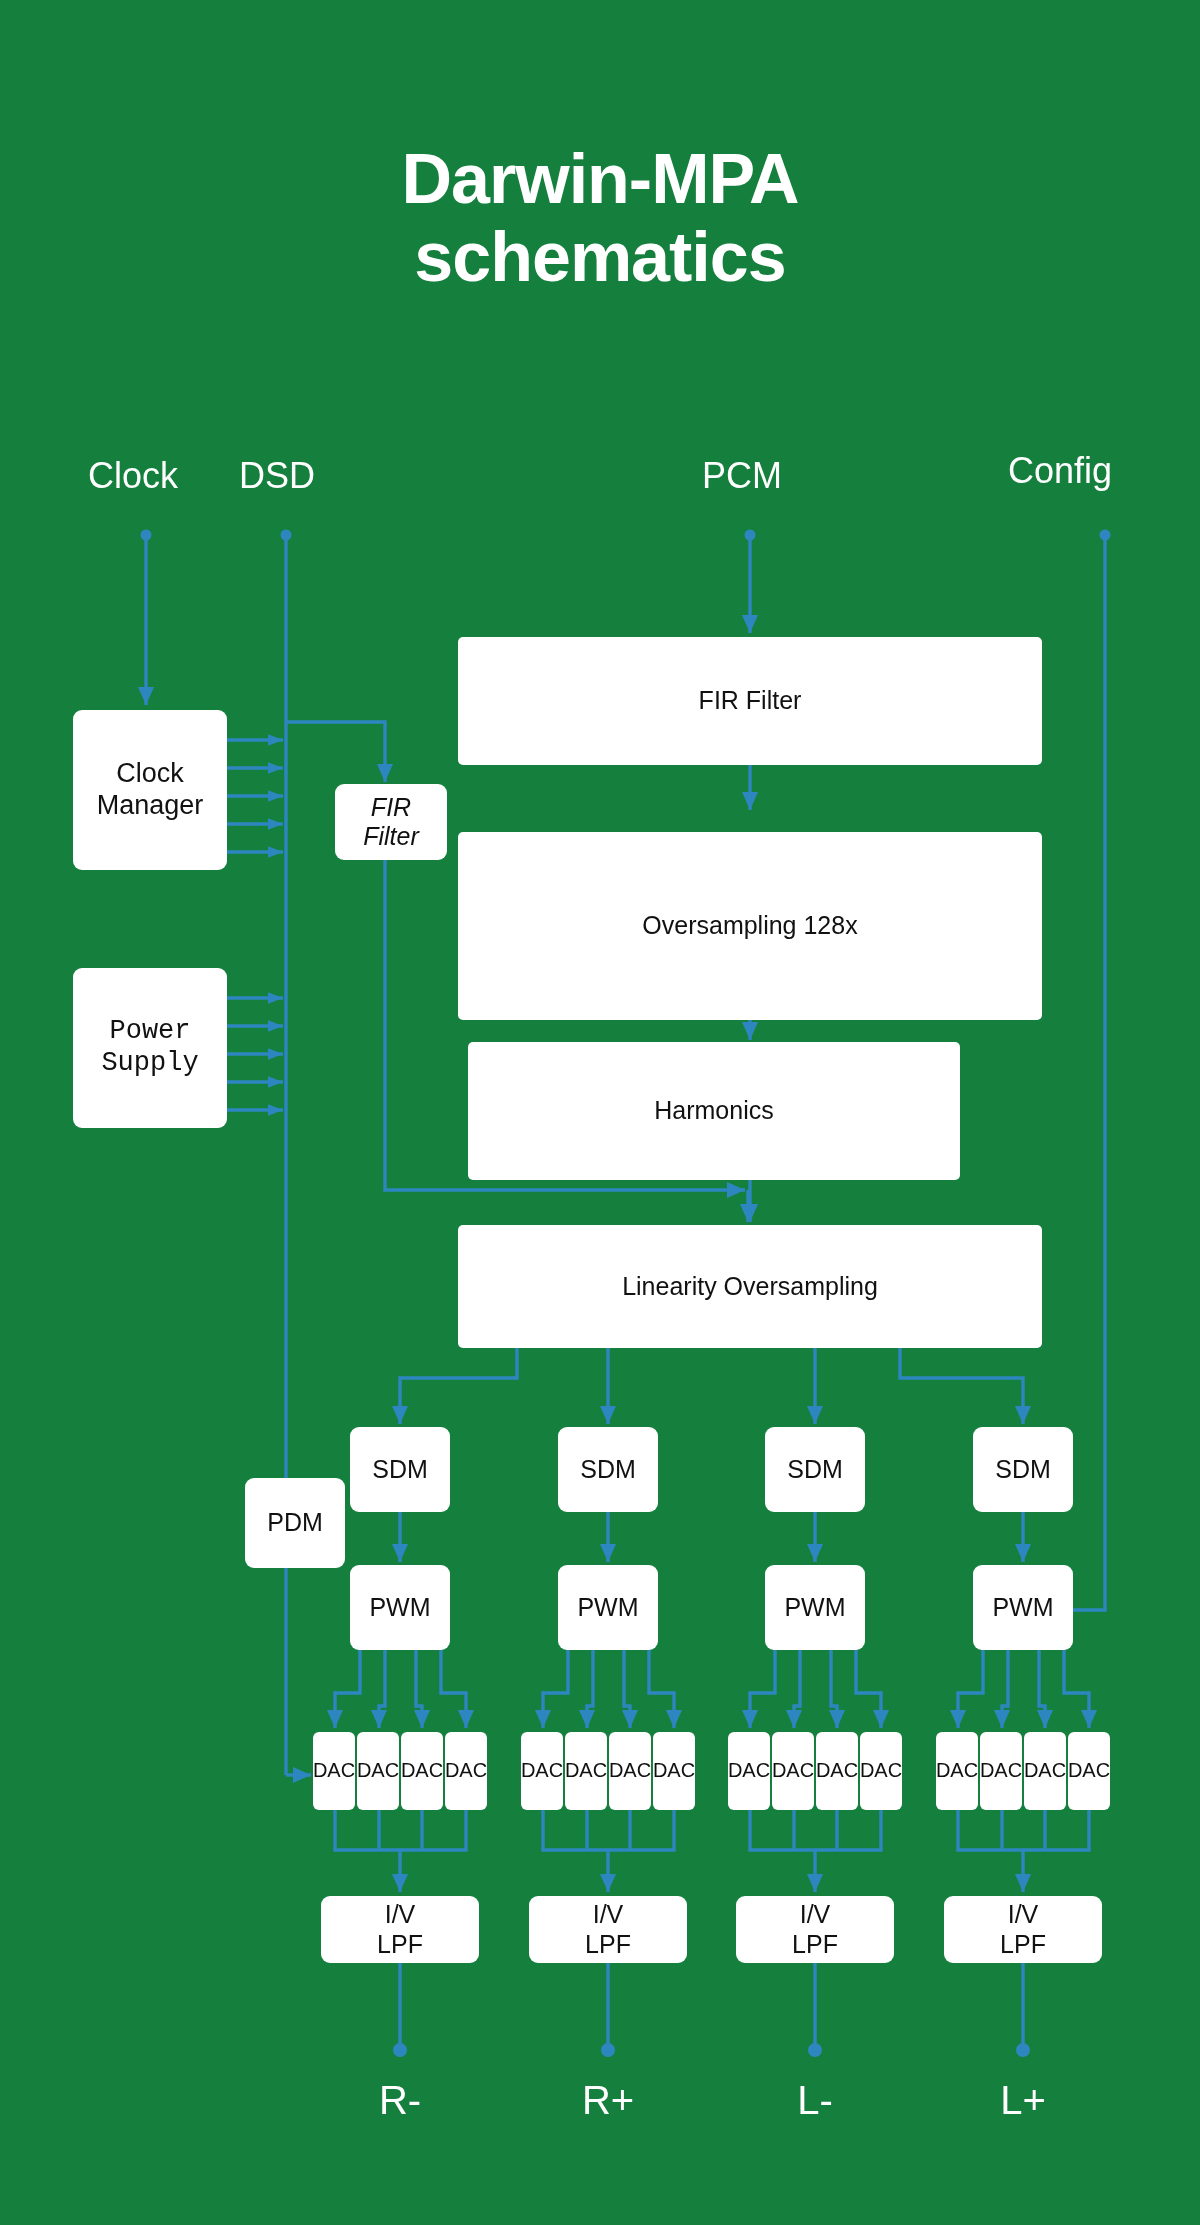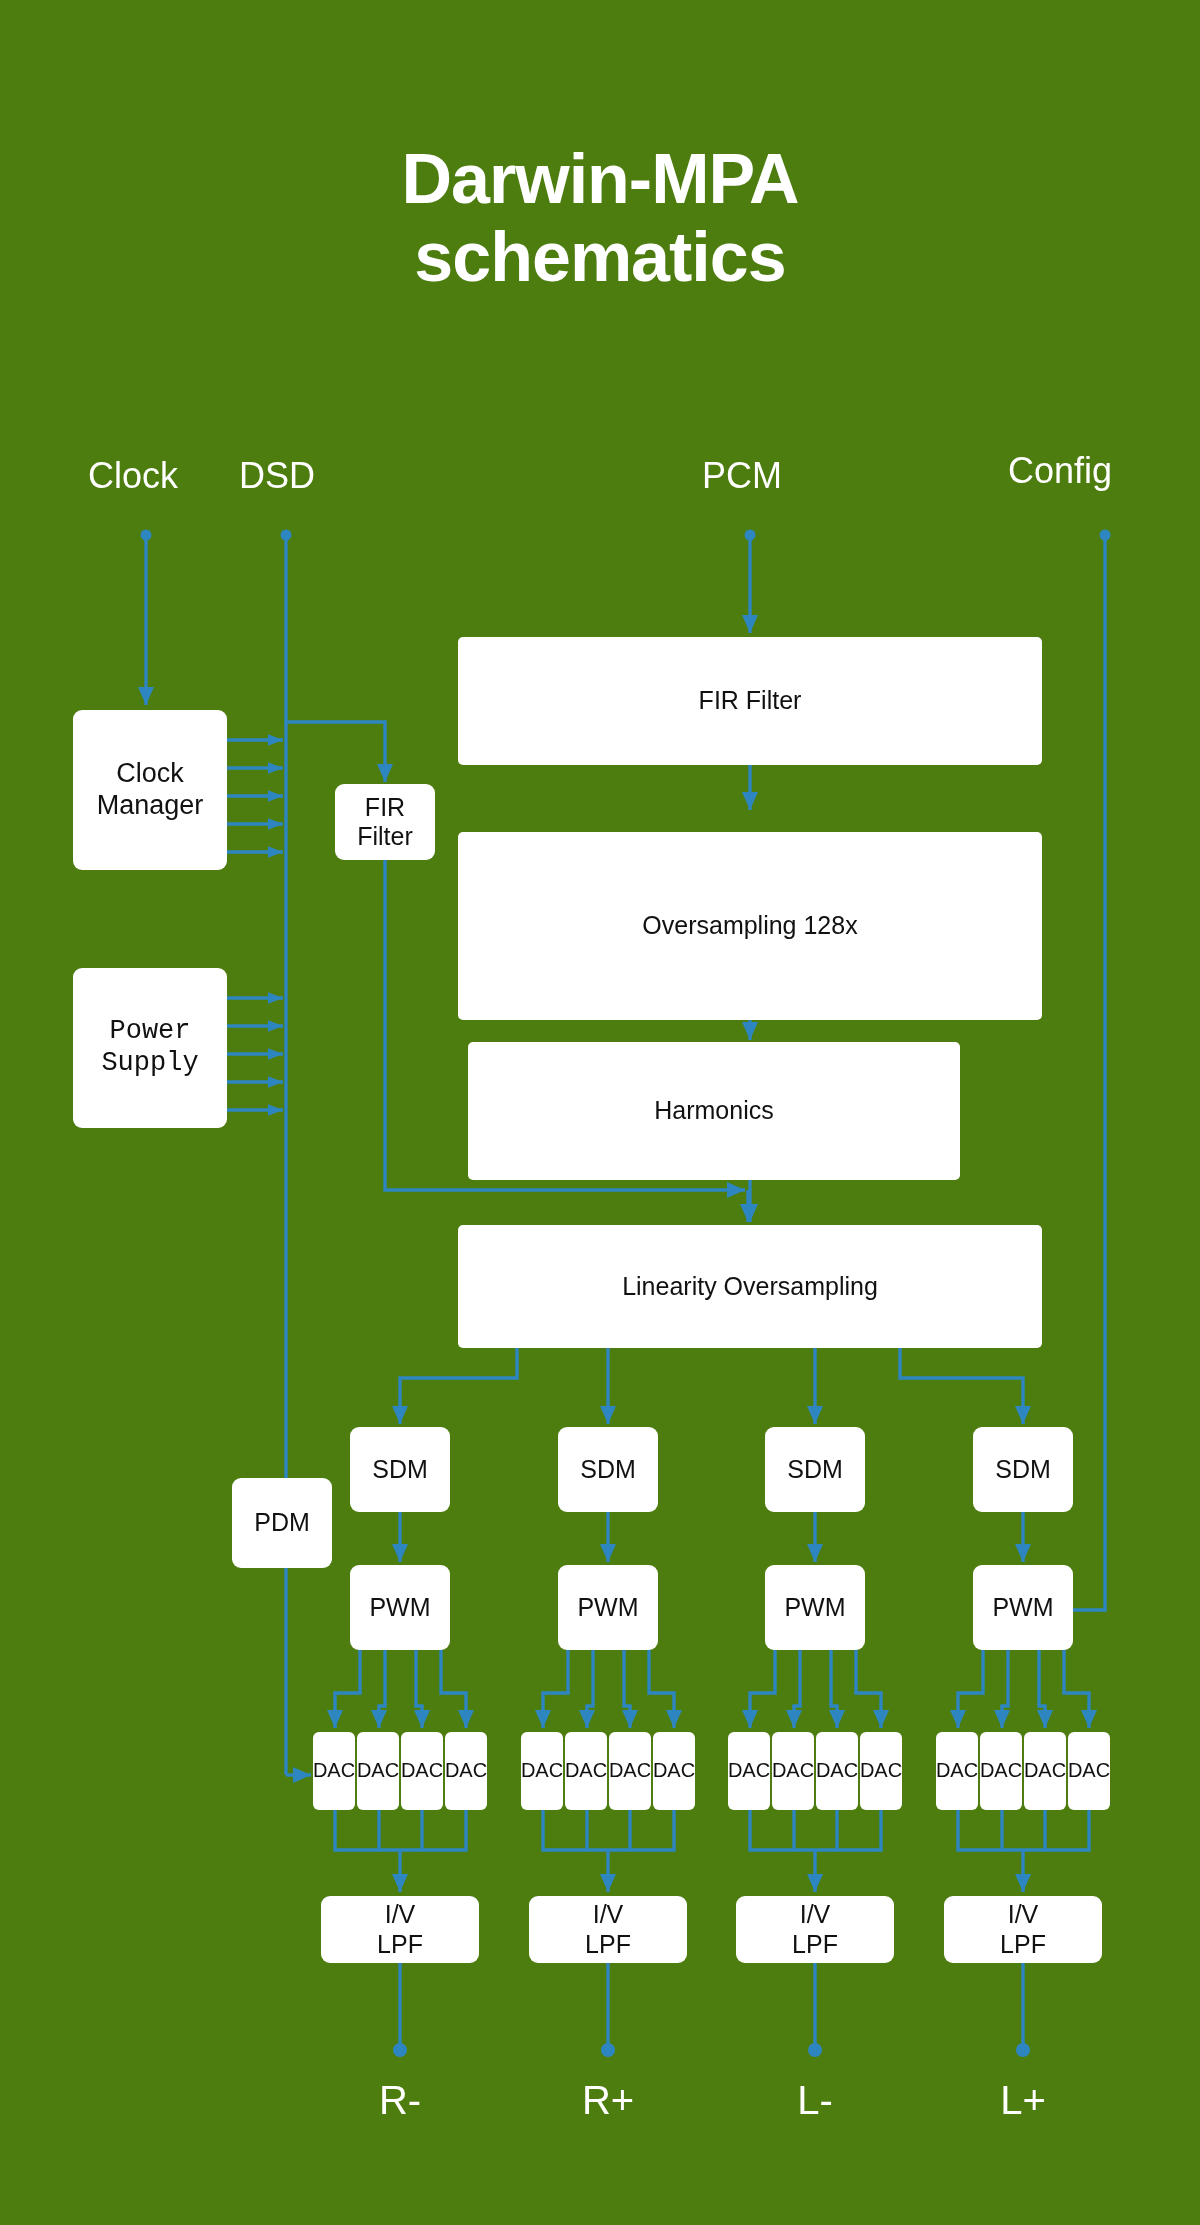--- a/index.html
+++ b/index.html
@@ -2,21 +2,21 @@
 <html><head>
 <meta charset="utf-8">
 <title>Darwin-MPA schematics</title>
 <style>
   html,body{margin:0;padding:0;background:#000;}
   body{
     width:1200px;height:2225px;
     font-family:"Liberation Sans","DejaVu Sans",sans-serif;
     color:#fff;overflow:hidden;position:relative;
   }
-  #stage{position:relative;width:1200px;height:2225px;background:#4d7c0f;}
+  #stage{position:relative;width:1200px;height:2225px;background:#15803d;}
 
   
   #title{
     position:absolute;left:0;top:140px;width:1200px;
     text-align:center;font-size:70px;line-height:1.12;
     font-weight:700;color:#ffffff;letter-spacing:-1px;
     white-space:pre-line;
   }
 
   
@@ -166,32 +166,32 @@
   <div class="port-label" style="left:239px;top:455px;">DSD</div>
   <div class="port-label" style="left:702px;top:455px;">PCM</div>
   <div class="port-label" style="left:1008px;top:450px;">Config</div>
 
   <div class="blk mid" style="left:73px;top:710px;width:154px;height:160px;">Clock
 Manager</div>
 
   <div class="blk mid" style="left:73px;top:968px;width:154px;height:160px;font-family:Liberation Mono, monospace;">Power
 Supply</div>
 
-  <div class="blk sm" style="left:335px;top:784px;width:100px;height:76px;">FIR
+  <div class="blk sm" style="left:335px;top:784px;width:112px;height:76px;font-style:italic;">FIR
 Filter</div>
 
   <div class="blk wide" style="left:458px;top:637px;width:584px;height:128px;">FIR Filter</div>
 
   <div class="blk wide" style="left:458px;top:812px;width:584px;height:188px;margin-top:20px;">Oversampling 128x</div>
 
   <div class="blk wide" style="left:468px;top:1042px;width:492px;height:138px;">Harmonics</div>
 
   <div class="blk wide" style="left:458px;top:1225px;width:584px;height:123px;">Linearity Oversampling</div>
 
-  <div class="blk sm" style="left:232px;top:1478px;width:100px;height:90px;">PDM</div>
+  <div class="blk sm" style="left:245px;top:1478px;width:100px;height:90px;">PDM</div>
 
   <div class="blk sm" style="left:350px;top:1427px;width:100px;height:85px;">SDM</div>
   <div class="blk sm" style="left:350px;top:1565px;width:100px;height:85px;">PWM</div>
   <div class="blk tiny" style="left:313px;top:1732px;width:42px;height:78px;">DAC</div>
   <div class="blk tiny" style="left:357px;top:1732px;width:42px;height:78px;">DAC</div>
   <div class="blk tiny" style="left:401px;top:1732px;width:42px;height:78px;">DAC</div>
   <div class="blk tiny" style="left:445px;top:1732px;width:42px;height:78px;">DAC</div>
   <div class="blk sm" style="left:321px;top:1896px;width:158px;height:67px;">I/V
 LPF</div>
 

